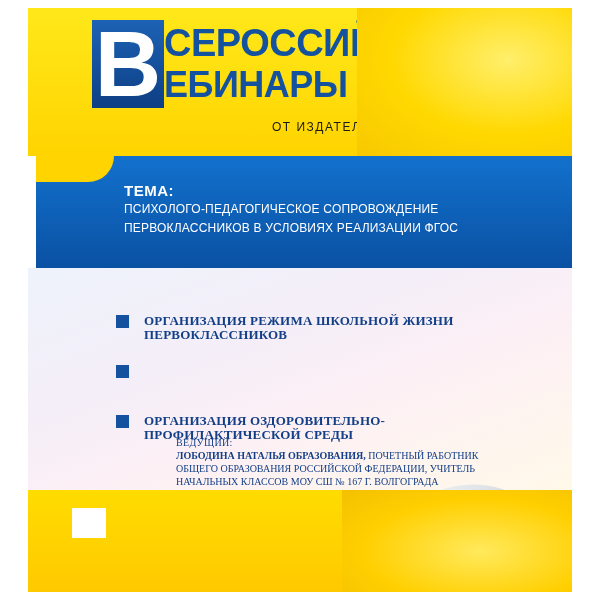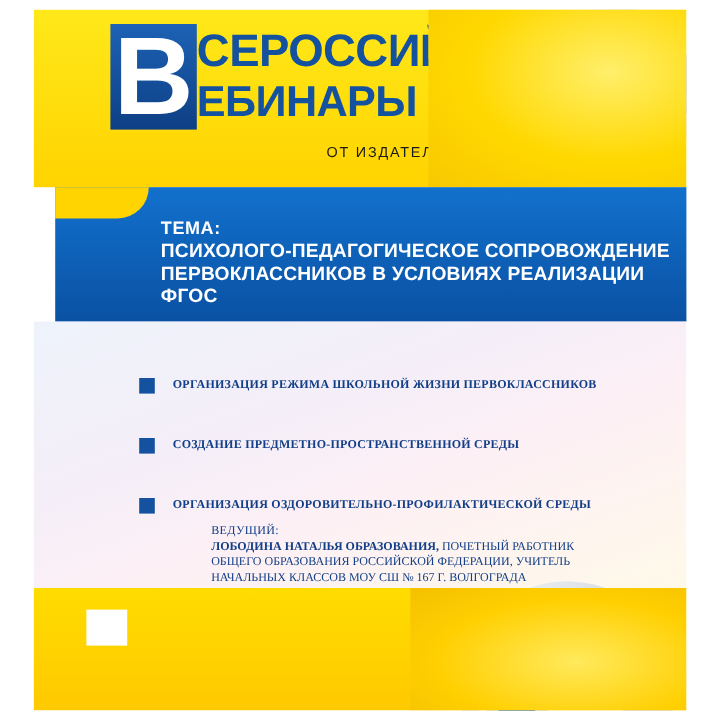--- a/index.html
+++ b/index.html
@@ -144,21 +144,21 @@
   .headset-bottom {
     position: absolute;
     right: 6px;
     bottom: -8px;
     width: 190px;
     height: 130px;
   }
   
   .blue-panel {
     position: absolute;
-    left: 18px;
+    left: 8px;
     top: 148px;
     width: 544px;
     height: 112px;
     background: #0d5fb5;
     background: linear-gradient(180deg, #1271cd 0%, #0a51a3 100%);
   }
   .blue-panel:before {
     content: "";
     position: absolute;
     left: 0; top: 0;
@@ -175,22 +175,22 @@
     font-size: 15px;
     color: #ffffff;
     letter-spacing: 0.5px;
   }
   .tema-text {
     position: absolute;
     left: 88px;
     top: 44px;
     width: 430px;
     font-family: "Liberation Sans", sans-serif;
-    font-weight: bold;
-    font-size: 16px;
+    font-weight: normal;
+    font-size: 12px;
     line-height: 19px;
     color: #ffffff;
     letter-spacing: 0.2px;
   }
   
   .body-panel {
     position: absolute;
     left: 0;
     top: 260px;
     width: 544px;
@@ -216,21 +216,21 @@
     height: 13px;
     background: #1452a0;
   }
   .bullet-text {
     position: absolute;
     left: 28px;
     top: 0;
     width: 360px;
     font-family: "Liberation Serif", serif;
     font-weight: bold;
-    font-size: 10px;
+    font-size: 13px;
     line-height: 14px;
     color: #123f87;
     letter-spacing: 0.2px;
   }
   .presenter {
     position: absolute;
     left: 148px;
     top: 168px;
     width: 340px;
     font-family: "Liberation Serif", serif;
@@ -325,21 +325,20 @@
     </div>
 
     <div class="body-panel">
       <div class="bullets">
         <div class="bullet-row">
           <div class="bullet-box"></div>
           <div class="bullet-text">ОРГАНИЗАЦИЯ РЕЖИМА ШКОЛЬНОЙ ЖИЗНИ ПЕРВОКЛАССНИКОВ</div>
         </div>
         <div class="bullet-row">
           <div class="bullet-box"></div>
-          <div class="bullet-text">СОЗДАНИЕ ПРЕДМЕТНО-ПРОСТРАНСТВЕННОЙ СРЕДЫ</div>
         </div>
         <div class="bullet-row">
           <div class="bullet-box"></div>
           <div class="bullet-text">ОРГАНИЗАЦИЯ ОЗДОРОВИТЕЛЬНО-ПРОФИЛАКТИЧЕСКОЙ СРЕДЫ</div>
         </div>
       </div>
 
       <div class="presenter">
         <div class="lead">ВЕДУЩИЙ:</div>
         <div>

